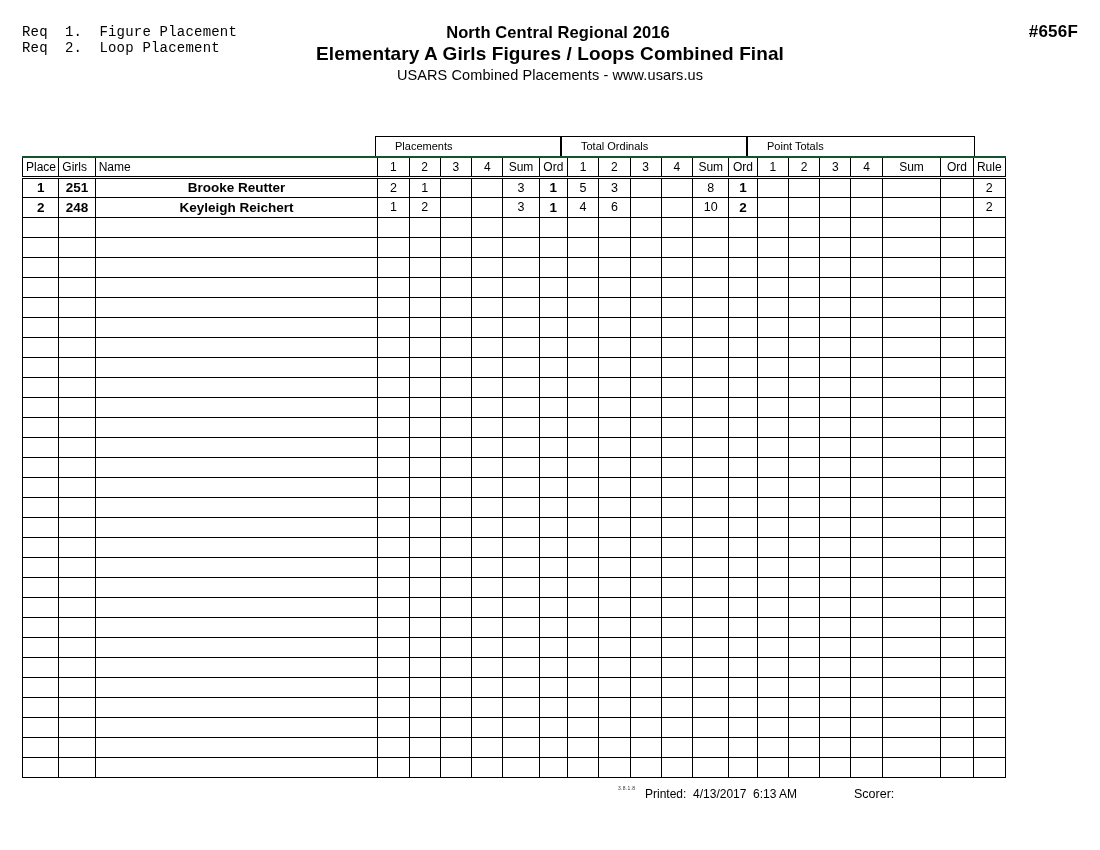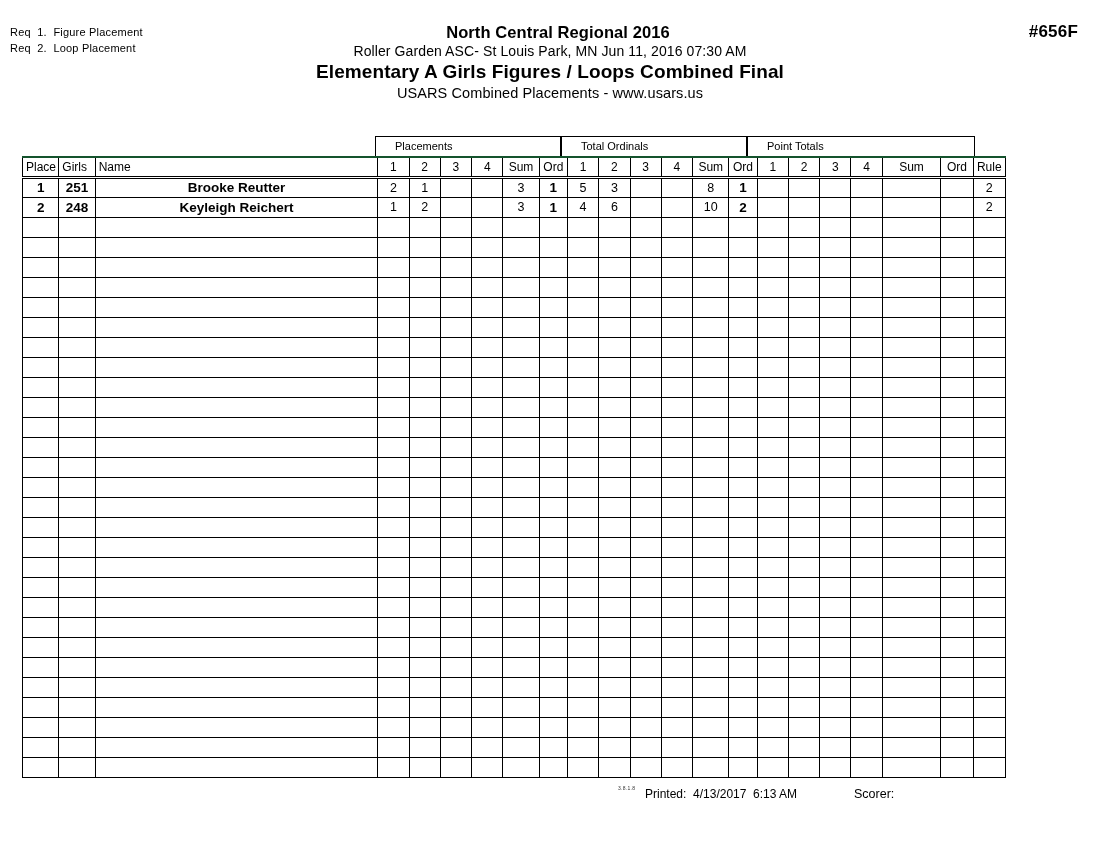--- a/index.html
+++ b/index.html
@@ -12,25 +12,26 @@
     height: 850px;
     position: relative;
     font-family: "Liberation Sans", sans-serif;
     color: #000000;
     overflow: hidden;
   }
 
   
   #reqs {
     position: absolute;
-    left: 10px;
+    left: 22px;
     top: 24px;
-    font-size: 11px;
+    font-size: 14px;
     line-height: 16px;
     letter-spacing: 0.2px;
+    font-family: Liberation Mono, monospace;
   }
   .req-line { white-space: pre; }
 
   
   #titleblock {
     position: absolute;
     left: 0;
     top: 22px;
     width: 1100px;
     text-align: center;
@@ -180,21 +181,20 @@
 </head>
 <body>
 
 <div id="reqs">
   <div class="req-line">Req  1.  Figure Placement</div>
   <div class="req-line">Req  2.  Loop Placement</div>
 </div>
 
 <div id="titleblock">
   <div id="event-title">North Central Regional 2016</div>
-  <div id="venue-line">Roller Garden ASC- St Louis Park, MN  Jun 11, 2016  07:30 AM</div>
   <div id="category-title">Elementary A Girls Figures / Loops Combined Final</div>
   <div id="subtitle">USARS Combined Placements - www.usars.us</div>
 </div>
 
 <div id="event-code">#656F</div>
 
 <div id="sheet">
 
   <div id="group-band">
     <div class="group-box" id="group-placements">Placements</div>

